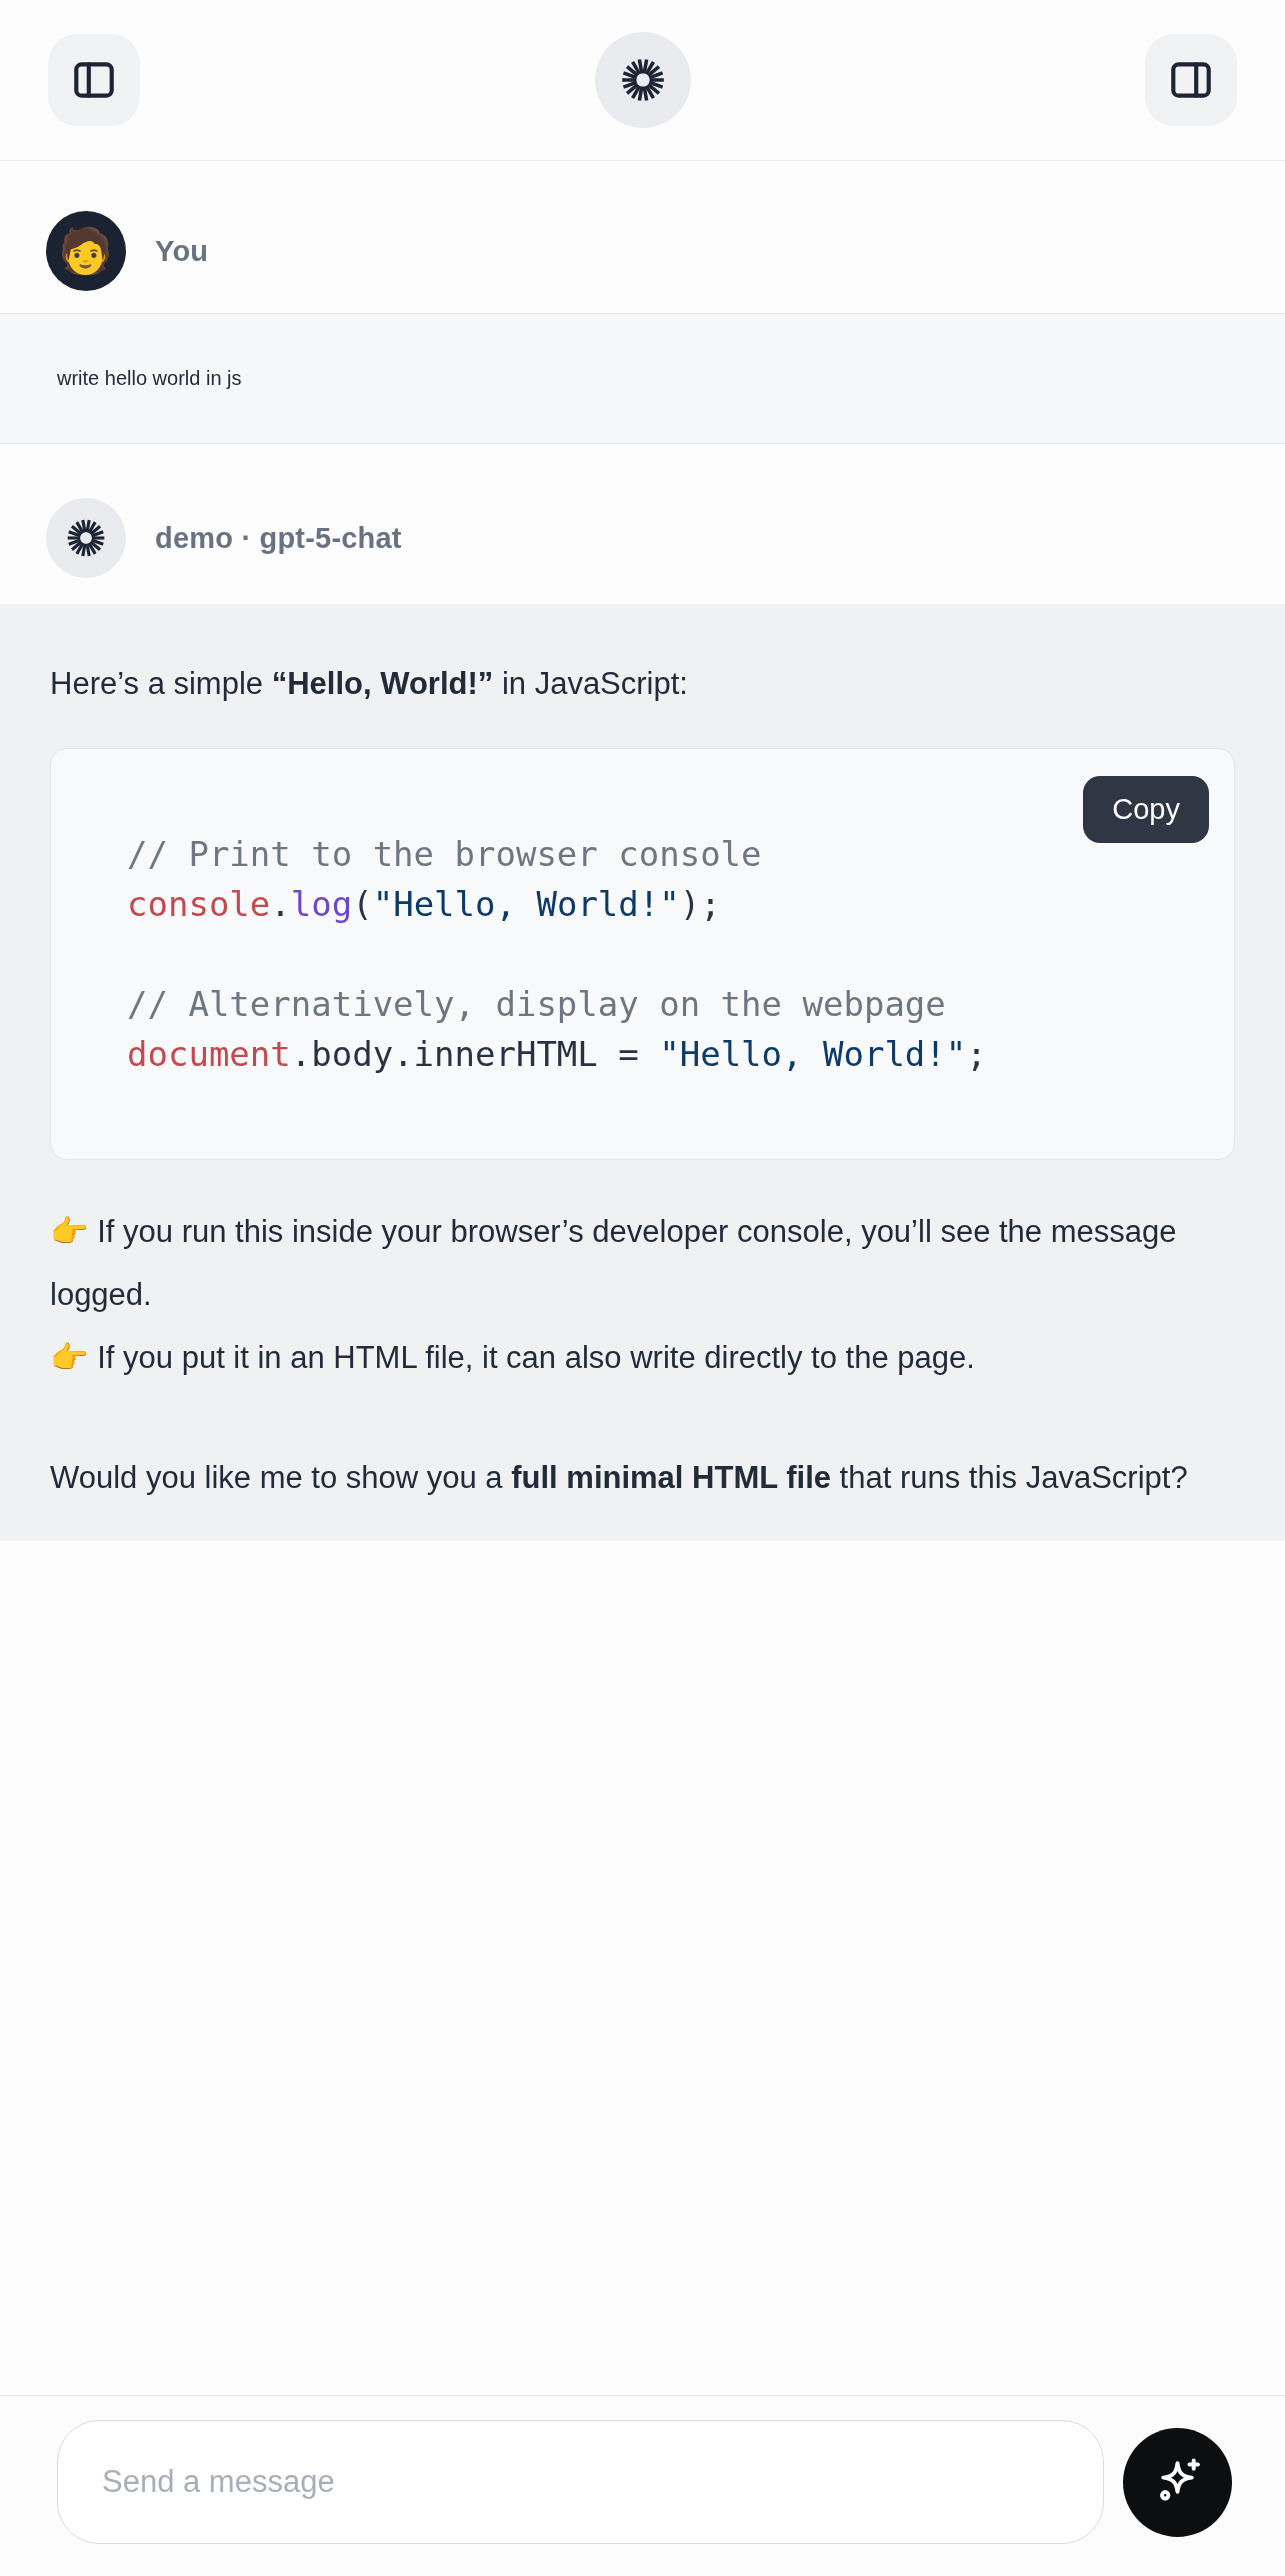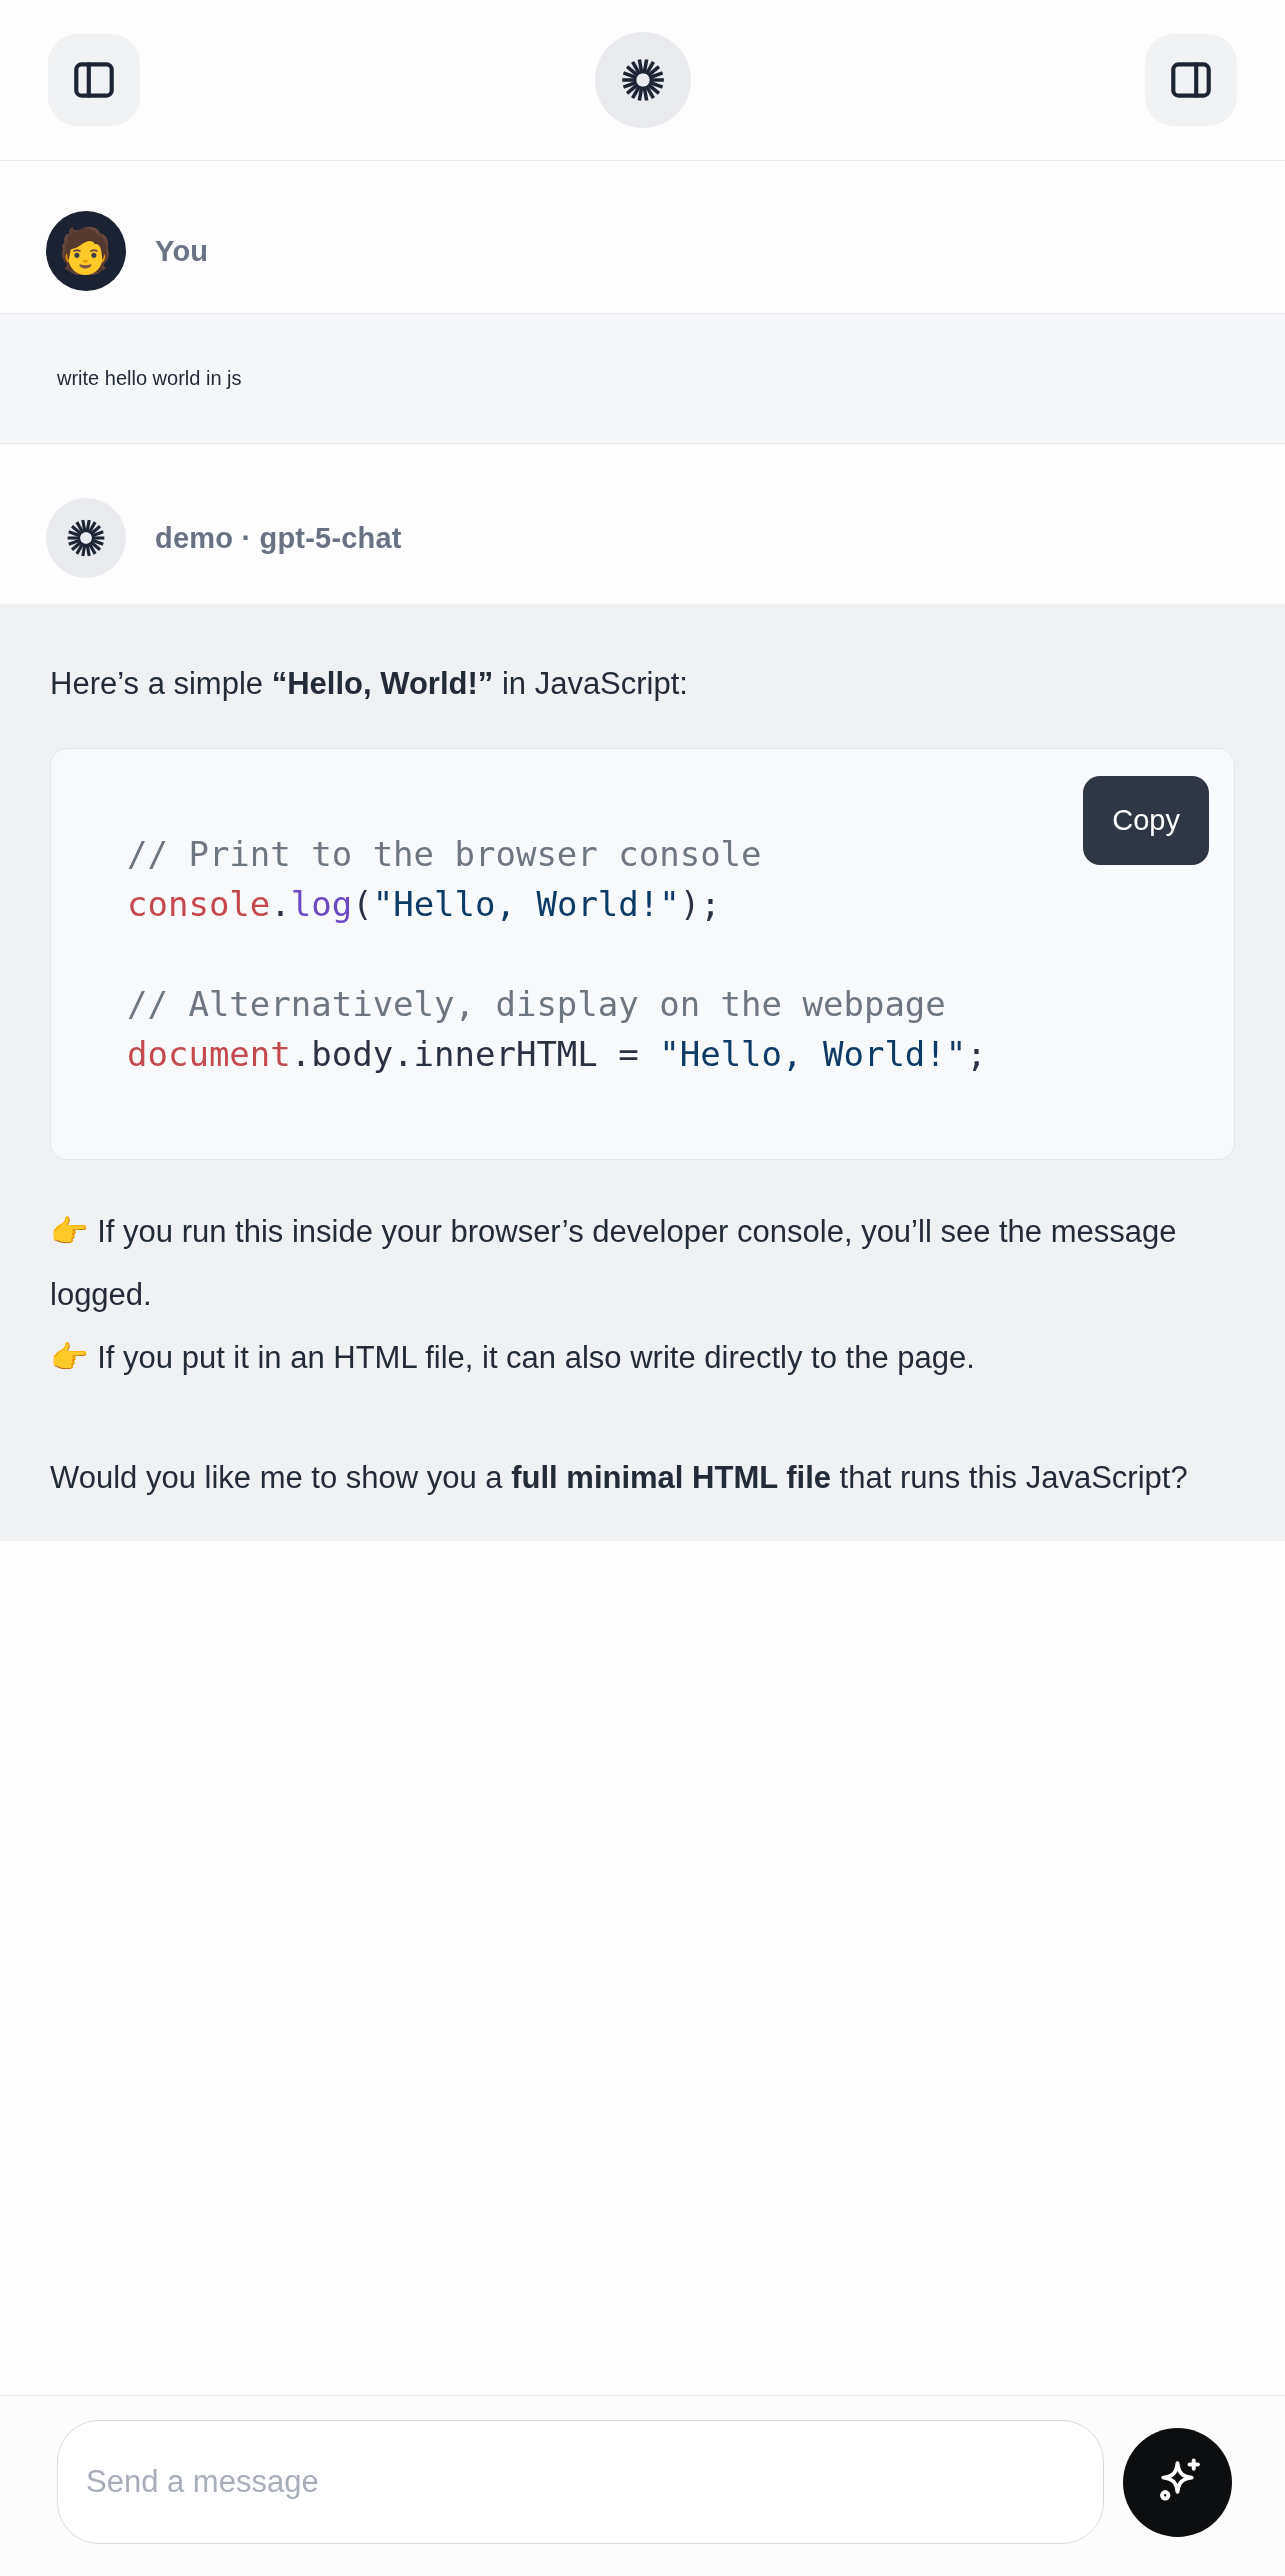--- a/index.html
+++ b/index.html
@@ -115,21 +115,21 @@
   }
   .copy-btn{
     position:absolute;
     top:27px;right:25px;
     background:var(--c-copy-button-bg);
     color:#ffffff;
     border:none;
     border-radius:17px;
     font-family:"Liberation Sans",sans-serif;
     font-size:29px;
-    padding:28px 29px;
+    padding:17px 29px;
     cursor:pointer;
   }
   .code-content{
     font-family:"DejaVu Sans Mono",monospace;
     font-size:34px;
     line-height:50px;
     color:#2a3142;
     white-space:pre;
   }
   .tok-comment{color:var(--c-code-comment);}
@@ -151,21 +151,21 @@
   }
   .composer-input{
     flex:1;
     height:124px;
     border:1.9px solid #d8dbe0;
     border-radius:42px;
     background:#ffffff;
     font-family:"Liberation Sans",sans-serif;
     font-size:31px;
     color:var(--c-body-text);
-    padding:0 28px;
+    padding:0 44px;
     outline:none;
   }
   .composer-input::placeholder{color:var(--c-placeholder);}
   .send-btn{
     width:109px;height:109px;
     flex:0 0 auto;
     border:none;border-radius:50%;
     background:var(--c-send-button-bg);
     display:flex;align-items:center;justify-content:center;
     cursor:pointer;

